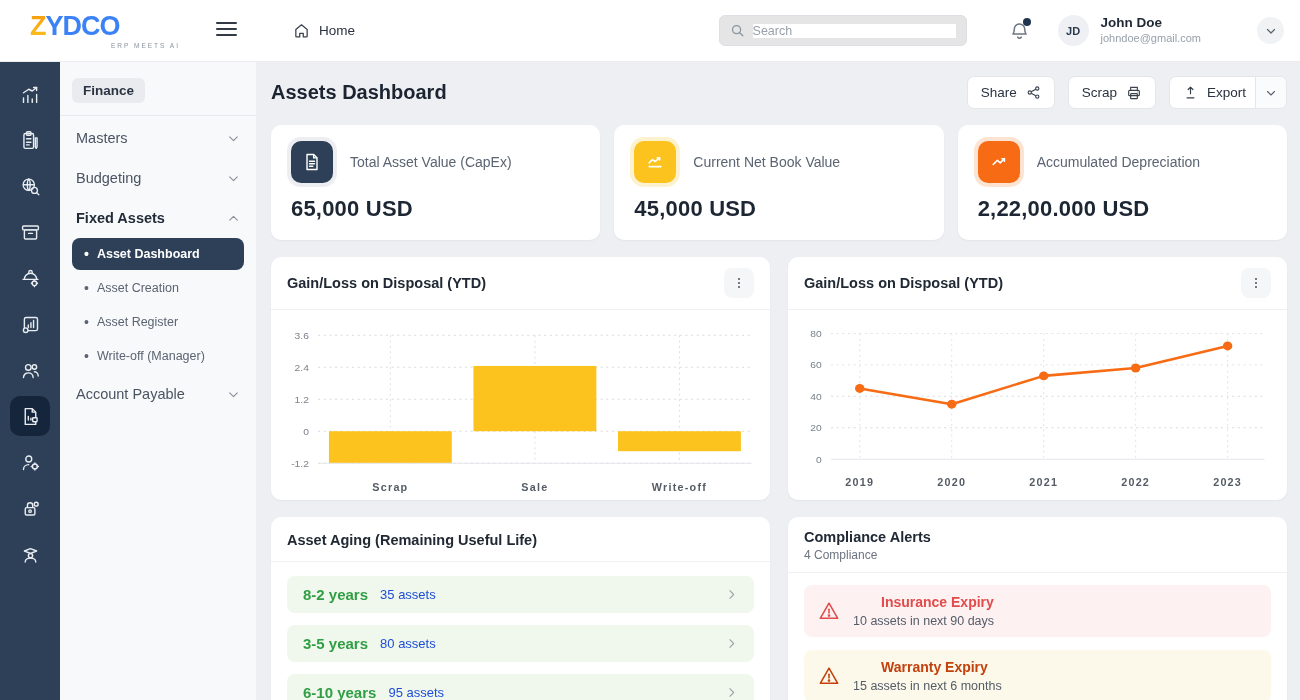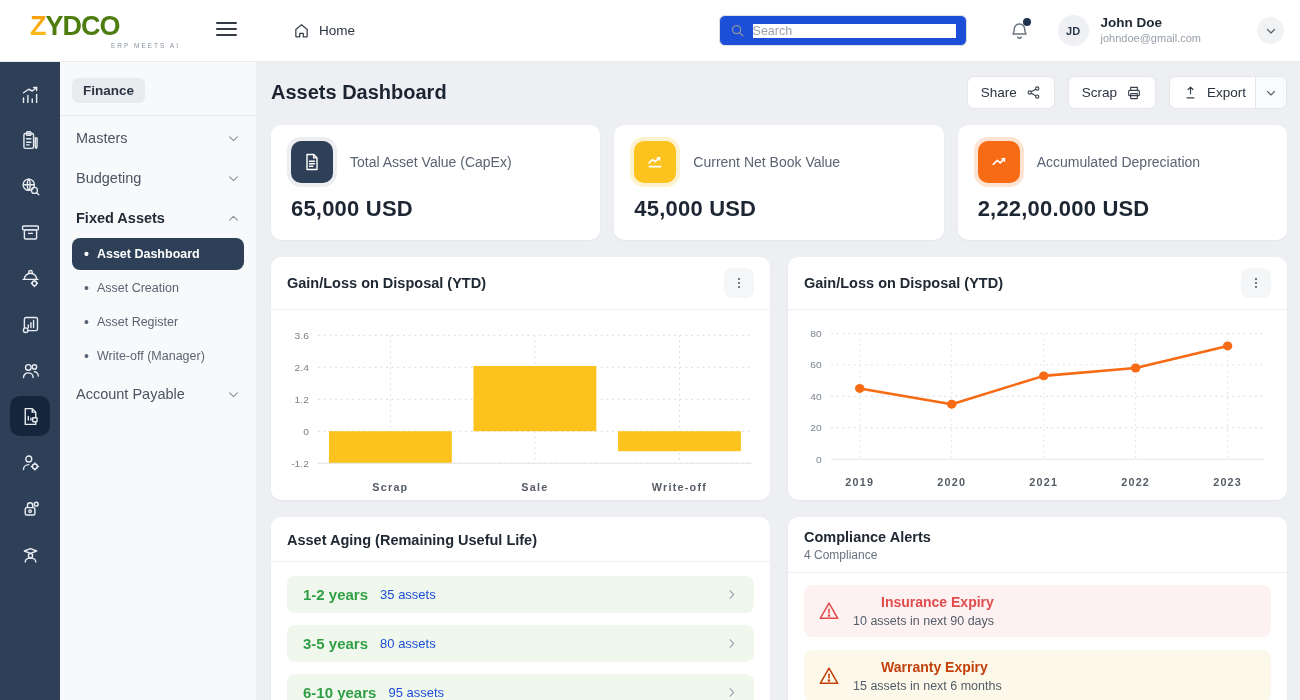--- a/index.html
+++ b/index.html
@@ -6,28 +6,28 @@
   html,body { width:1300px; height:700px; overflow:hidden; background:#edeff3;
     font-family:"Liberation Sans", sans-serif; color:#222b38; }
 
   
   .topbar { height:62px; background:#fff; border-bottom:1px solid #ececf0;
     display:flex; align-items:center; padding:0 0 0 30px; }
   .logo { width:150px; cursor:pointer; }
   .logo-text { font-size:27px; font-weight:800; letter-spacing:-1px; line-height:1; }
   .logo-z { background:linear-gradient(180deg,#f59a0b,#fcc21d); -webkit-background-clip:text;
     background-clip:text; color:transparent; }
-  .logo-rest { color:#4d7c0f; }
+  .logo-rest { color:#3b82f6; }
   .logo-tag { font-size:6.5px; letter-spacing:2px; color:#8a93a0; text-align:right; margin-top:2px; }
   .hamburger { margin-left:36px; background:none; border:none; cursor:pointer; color:#323a45;
     display:flex; align-items:center; }
   .breadcrumb { margin-left:56px; display:flex; align-items:center; gap:9px; font-size:13.5px;
     color:#2a3340; cursor:pointer; }
   .searchbox { margin-left:auto; width:248px; height:31px; border:1px solid #dcdfe4; border-radius:6px;
-    display:flex; align-items:center; padding:0 10px; gap:8px; background:#1d4ed8; }
+    display:flex; align-items:center; padding:0 10px; gap:8px; background:#e5e5e5; }
   .searchbox input { border:none; outline:none; width:100%; font-size:12.5px; color:#333;
     font-family:"Liberation Sans", sans-serif; }
   .searchbox input::placeholder { color:#9aa1ab; }
   .bell { margin-left:42px; position:relative; background:none; border:none; cursor:pointer; color:#6b7480; display:flex; }
   .bell-dot { position:absolute; top:-2px; right:-1px; width:8px; height:8px; border-radius:50%; background:#203450; }
   .avatar { margin-left:28px; width:31px; height:31px; border-radius:50%; background:#eef0f3;
     display:flex; align-items:center; justify-content:center; font-size:11px; font-weight:700; color:#2b3a4e; cursor:pointer; }
   .user-meta { margin-left:12px; line-height:1.25; }
   .user-name { font-size:13.5px; font-weight:700; color:#1f2835; }
   .user-email { font-size:11px; color:#98a0aa; }
@@ -477,21 +477,21 @@
       </section>
     </div>
 
     <div class="bottom-row">
       <section class="card">
         <div class="card-head" style="padding:15px 16px 13px">
           <div class="card-title">Asset Aging (Remaining Useful Life)</div>
         </div>
         <div class="aging-list">
           <div class="aging-row">
-            <span class="aging-range">1-2 years</span>
+            <span class="aging-range">8-2 years</span>
             <span class="aging-count">35 assets</span>
             <span class="aging-chev">
                 <svg width="13" height="13" viewBox="0 0 24 24" fill="none" stroke="currentColor" stroke-width="2">
                   <path d="m9 5 7 7-7 7" stroke-linecap="round" stroke-linejoin="round"></path>
                 </svg>
               </span>
           </div>
           <div class="aging-row">
             <span class="aging-range">3-5 years</span>
             <span class="aging-count">80 assets</span>

